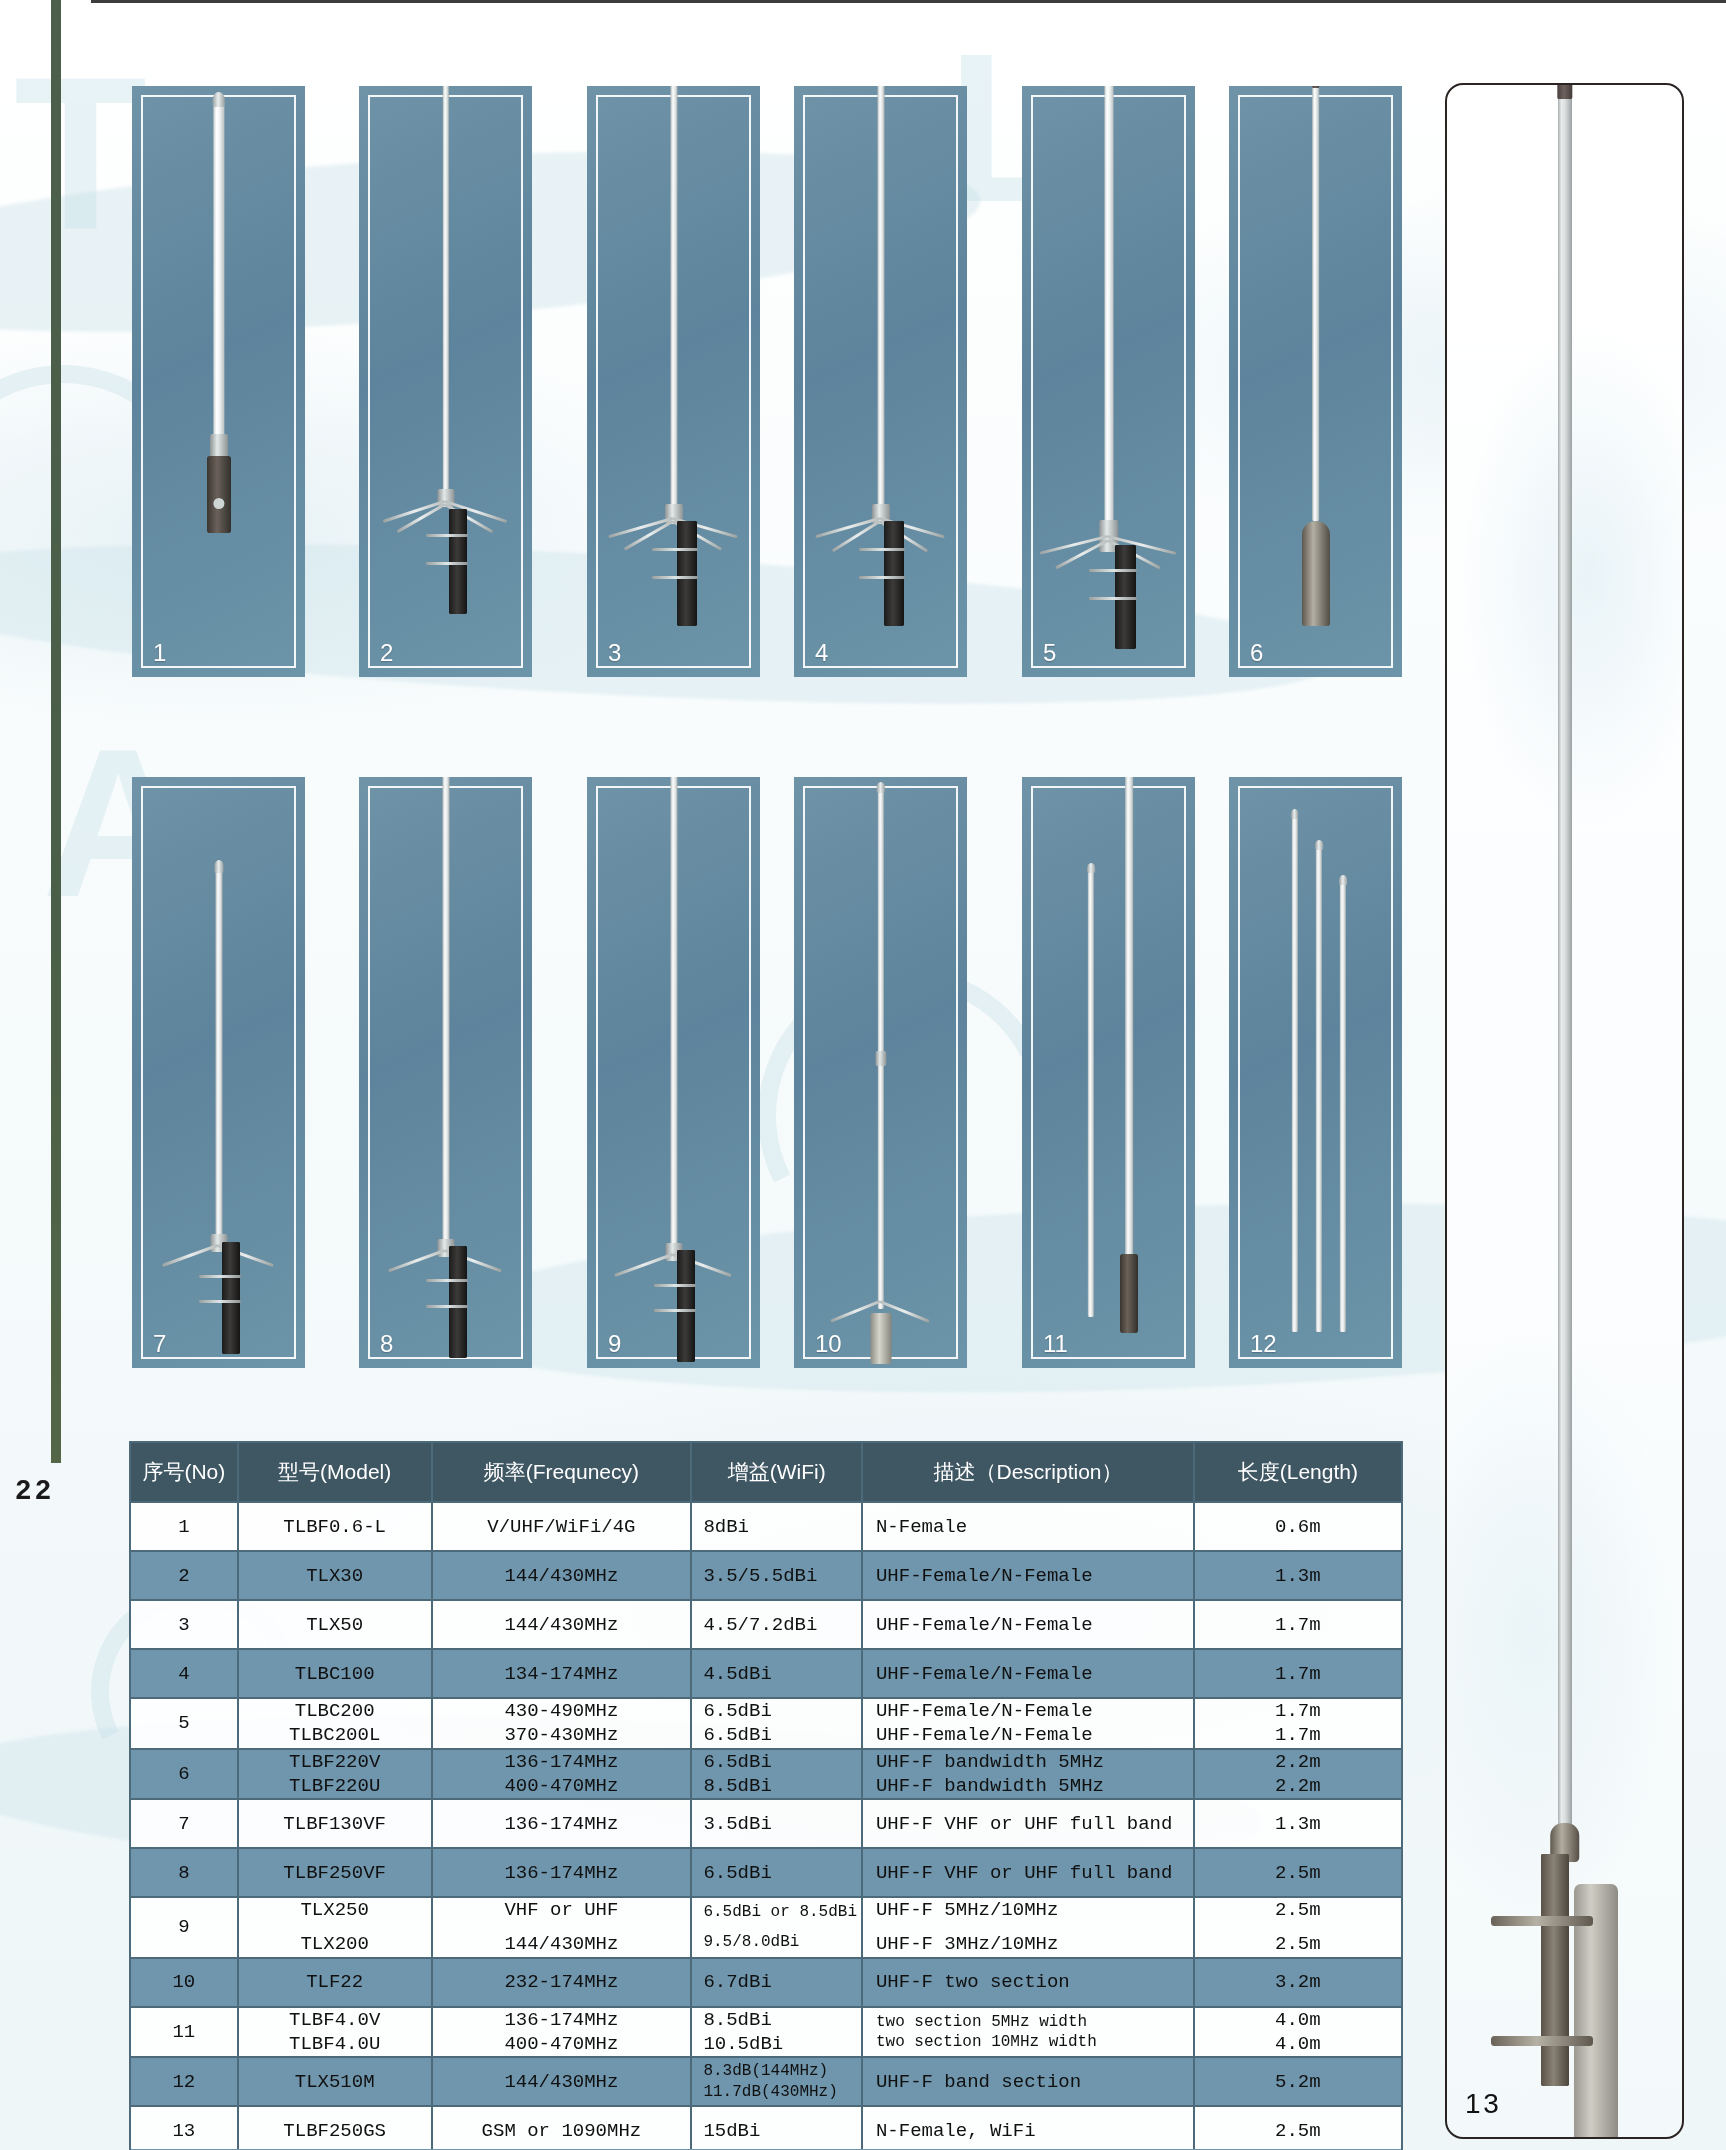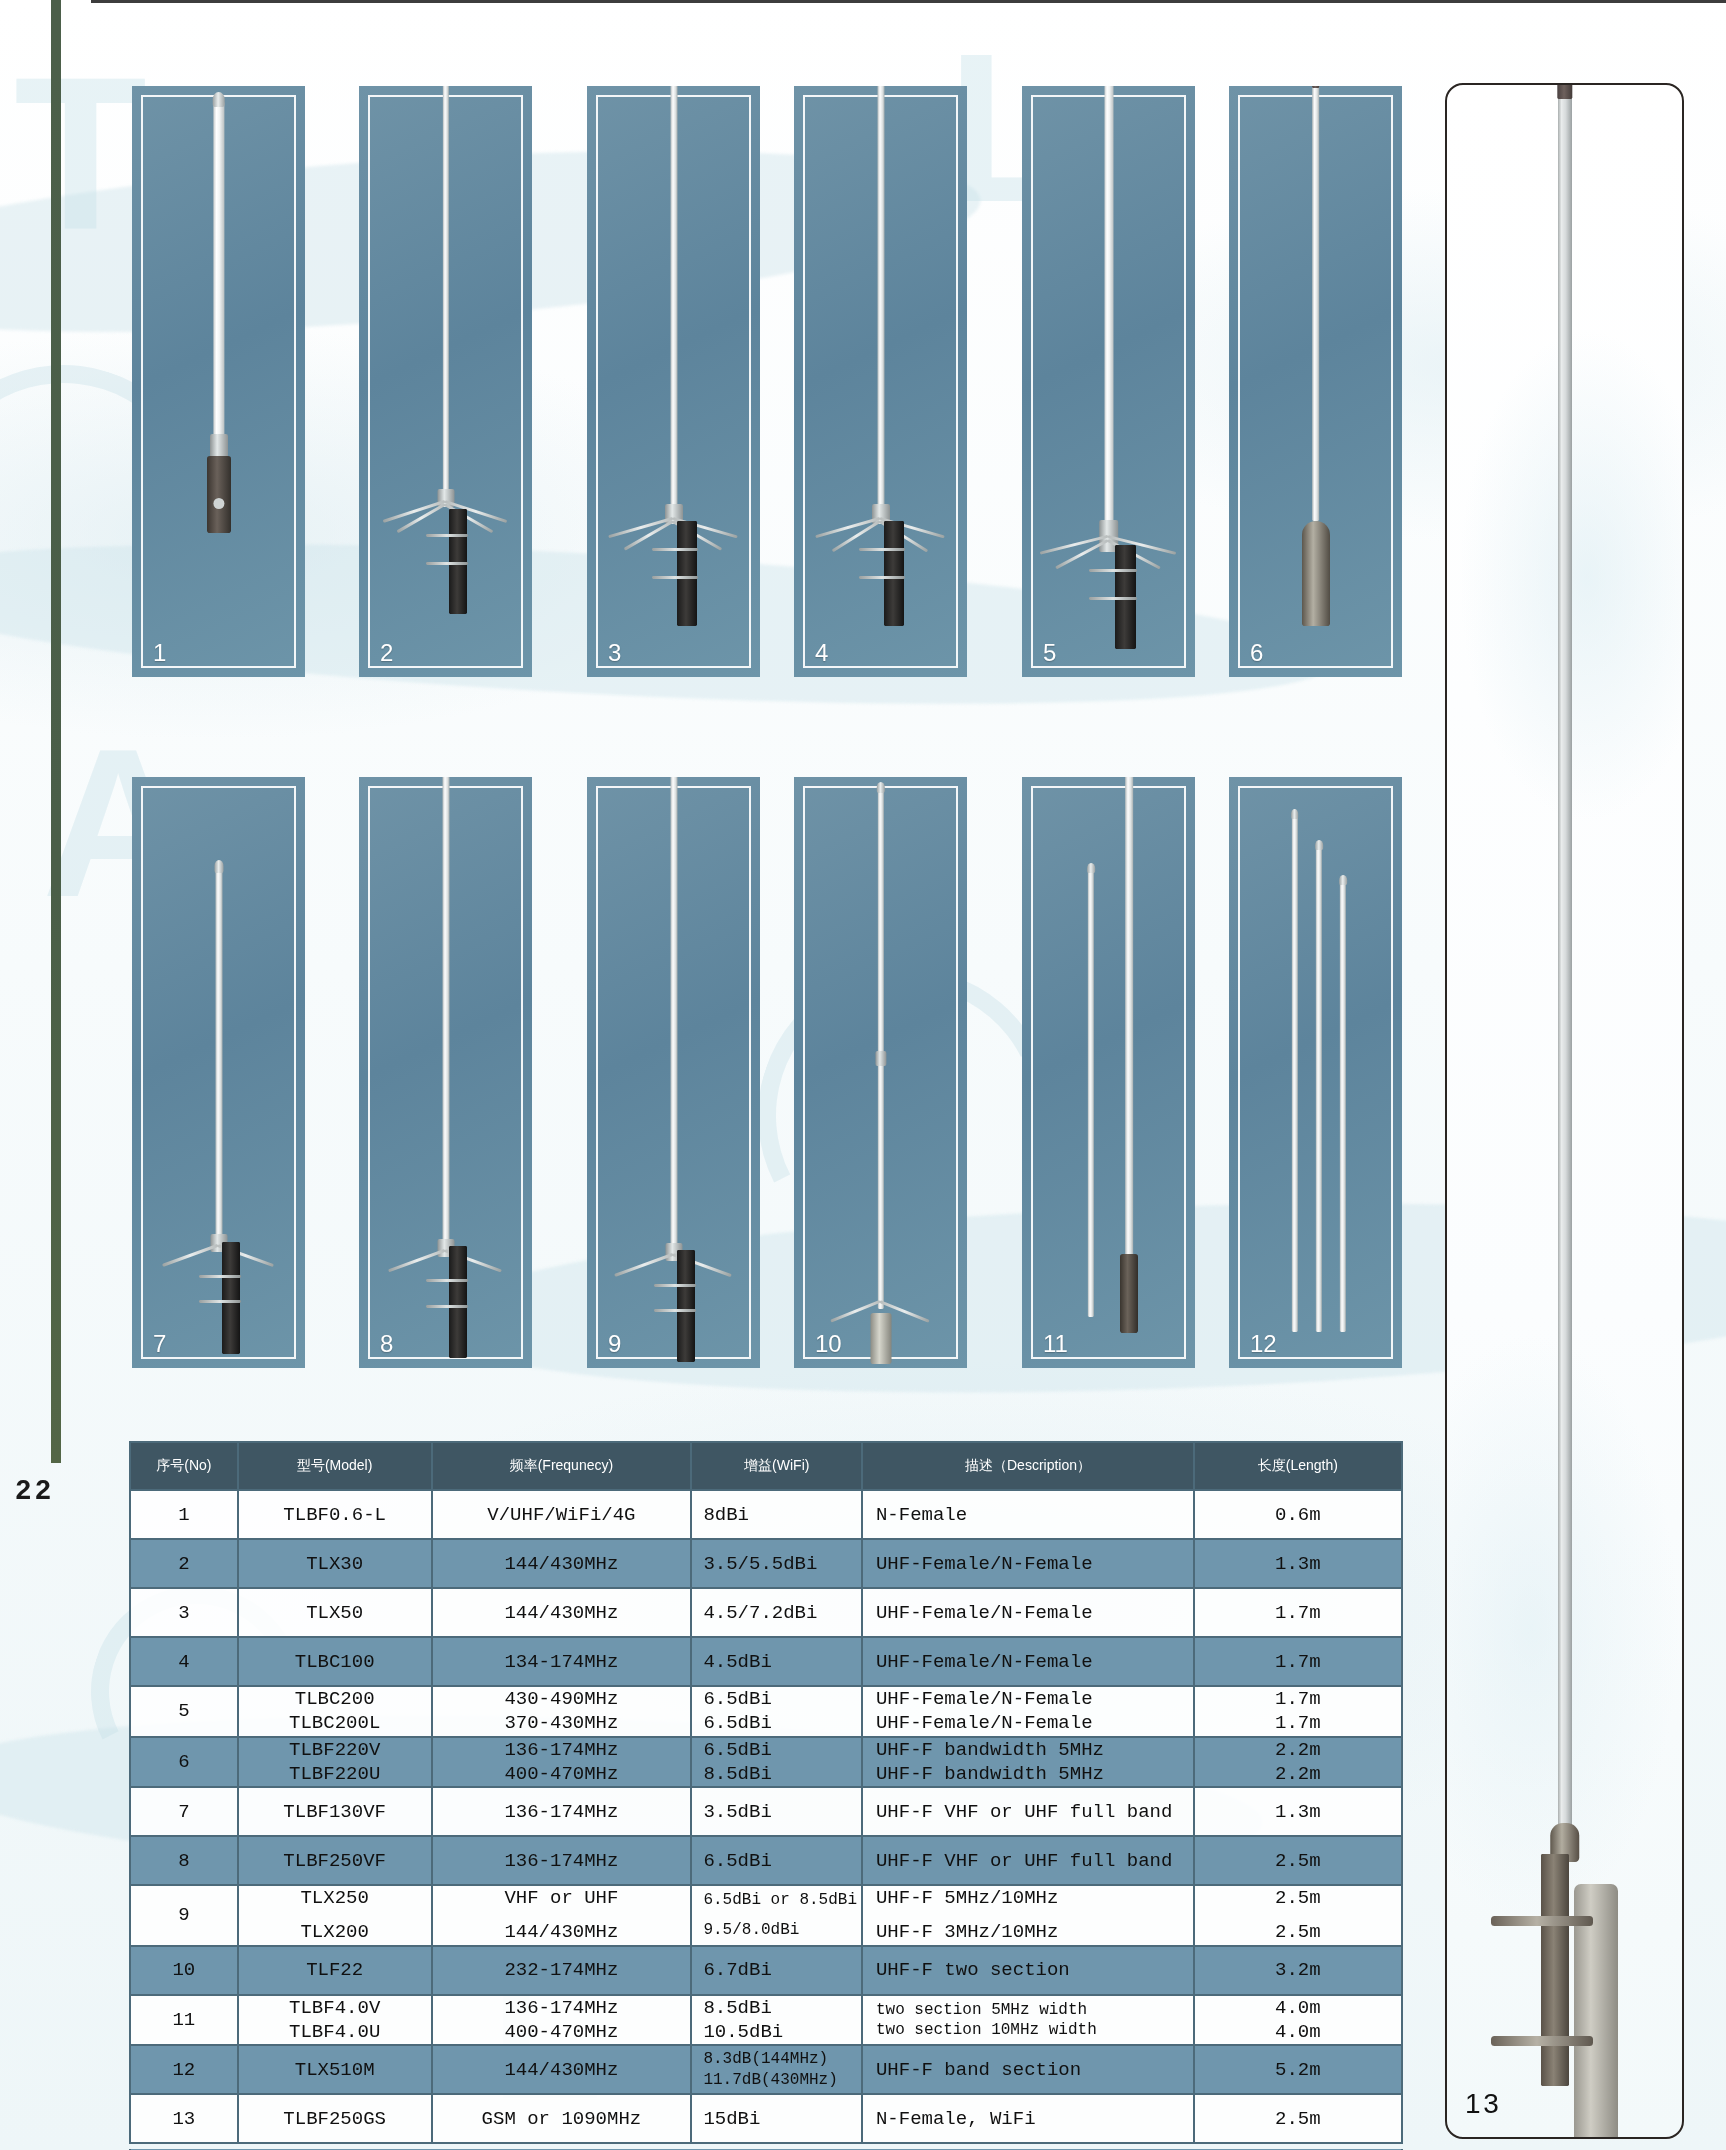--- a/index.html
+++ b/index.html
@@ -178,23 +178,23 @@
   
   #spectable {
     position: absolute; left: 129px; top: 1441px; width: 1274px;
     border-collapse: collapse;
     font-family: "Liberation Mono", "DejaVu Sans Mono", monospace;
   }
   #spectable td, #spectable th { border: 2.1px solid #4c6a7a; padding: 0; }
   #spectable thead th {
     background: #3f5663;
     color: #ffffff;
-    font-size: 14px;
+    font-size: 21px;
     font-weight: 400;
-    height: 48px;
+    height: 60px;
     letter-spacing: 0px;
     white-space: nowrap;
     font-family: "Liberation Sans", "DejaVu Sans", sans-serif;
   }
   #spectable tbody tr td { font-size: 19px; color: #101010; height: 49px; }
   #spectable tbody tr.odd td  { background: rgba(255,255,255,0.86); }
   #spectable tbody tr.even td { background: #6f96ad; }
   .c-no    { width: 105px; text-align: center; }
   .c-model { width: 189px; text-align: center; }
   .c-freq  { width: 253px; text-align: center; }

